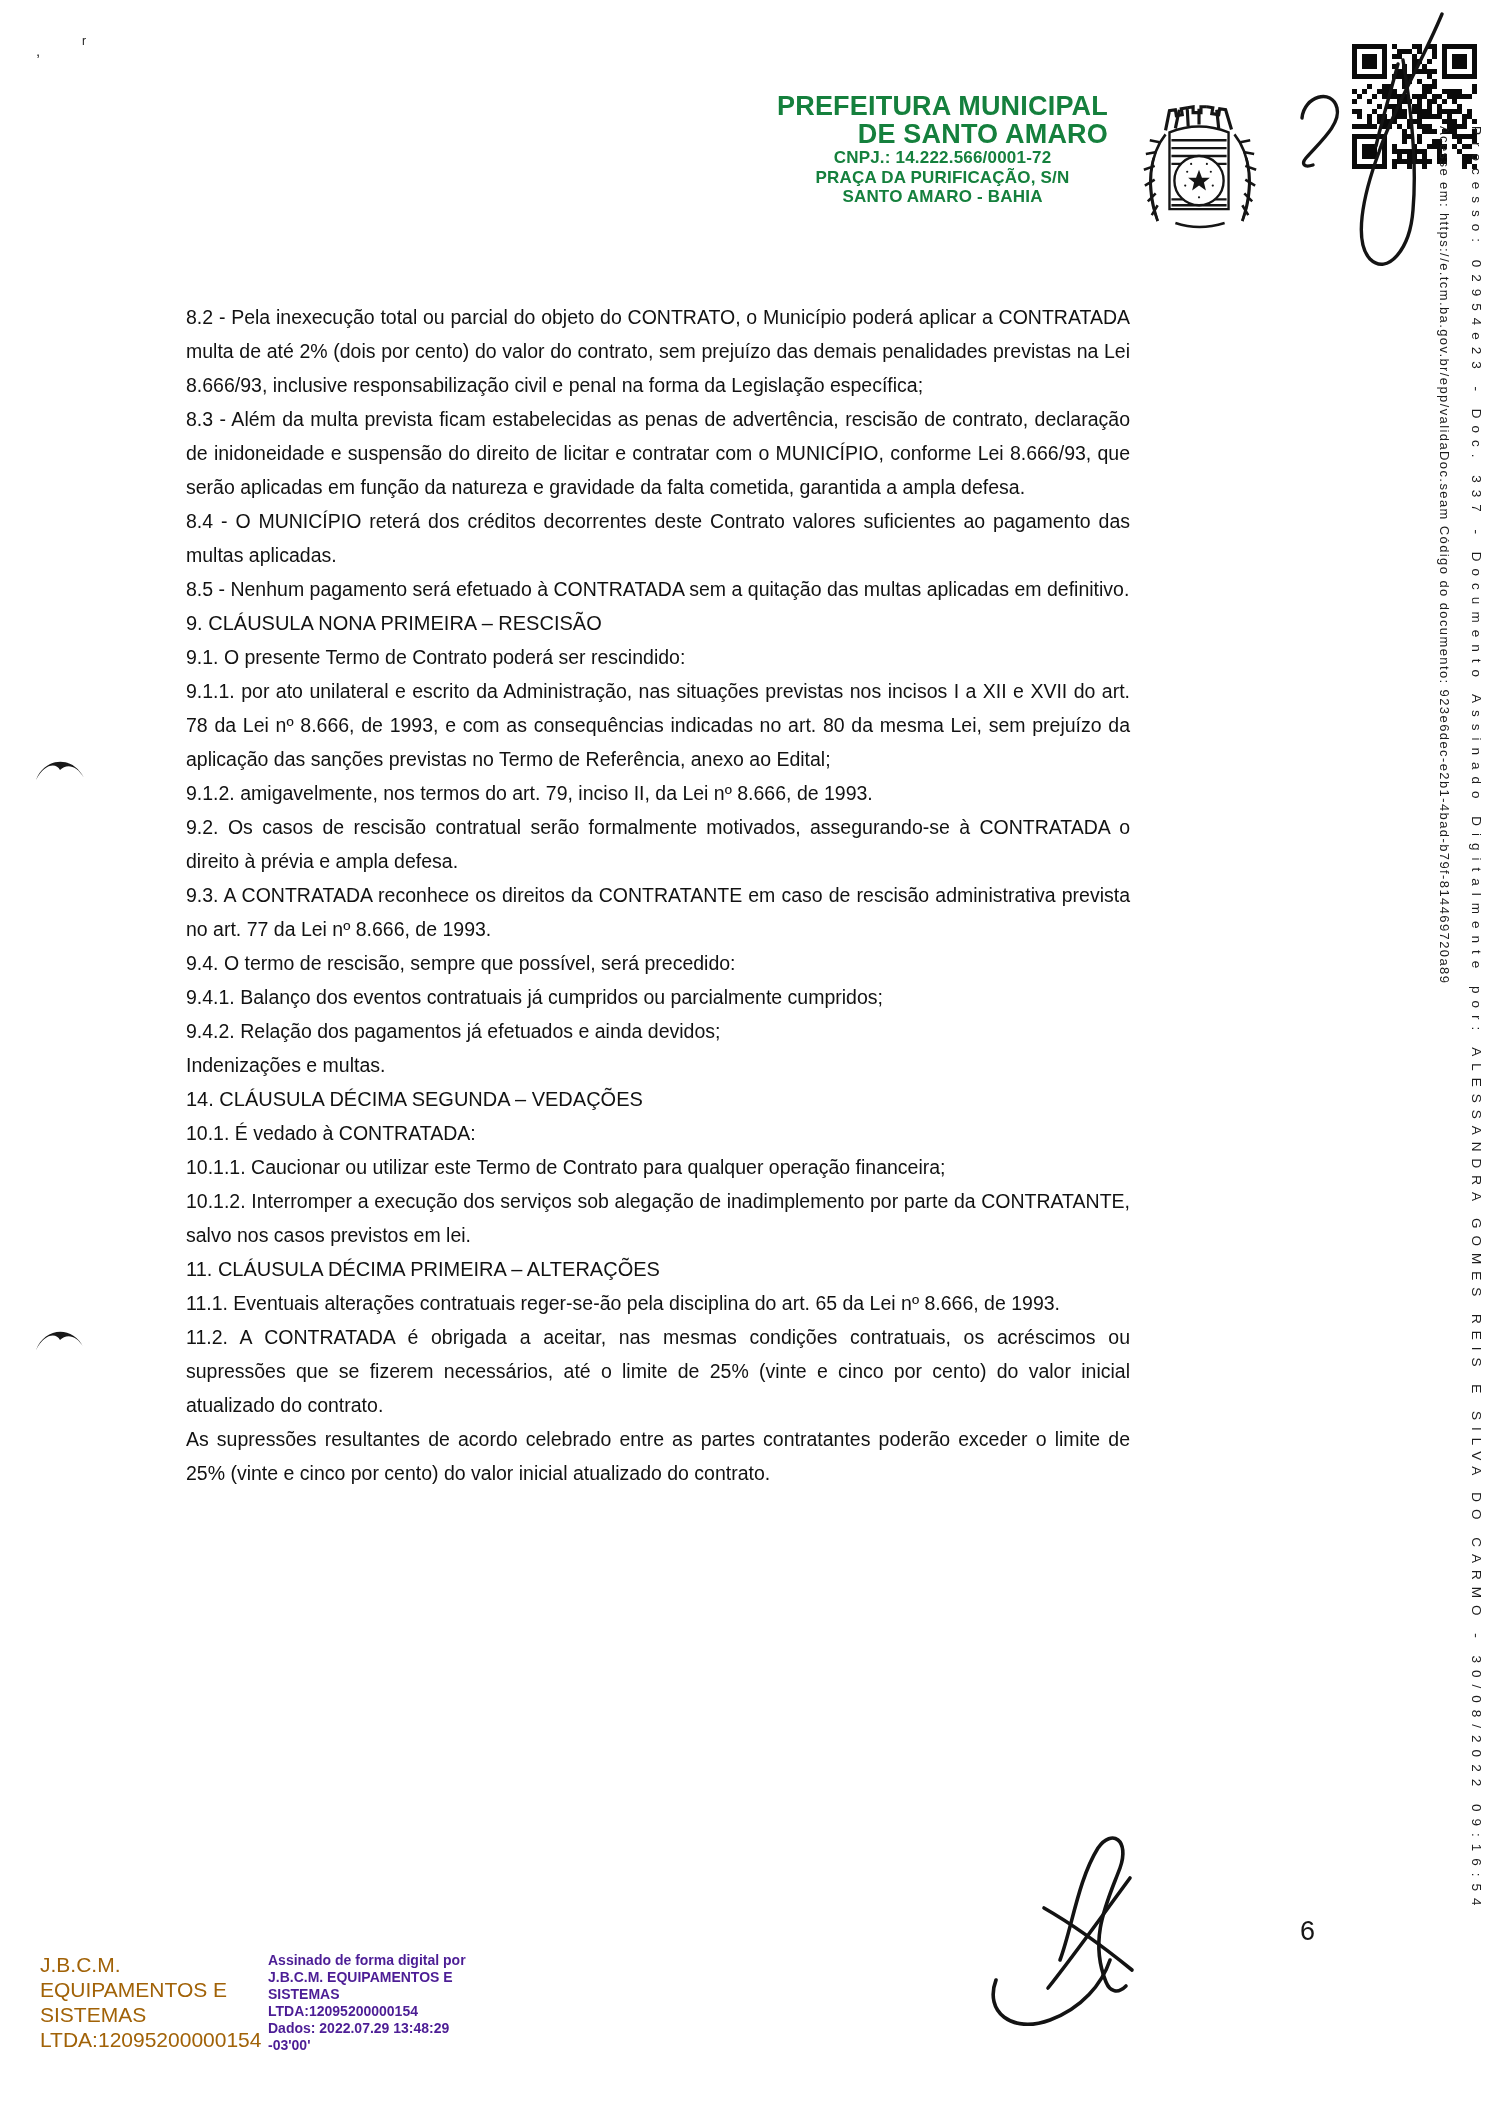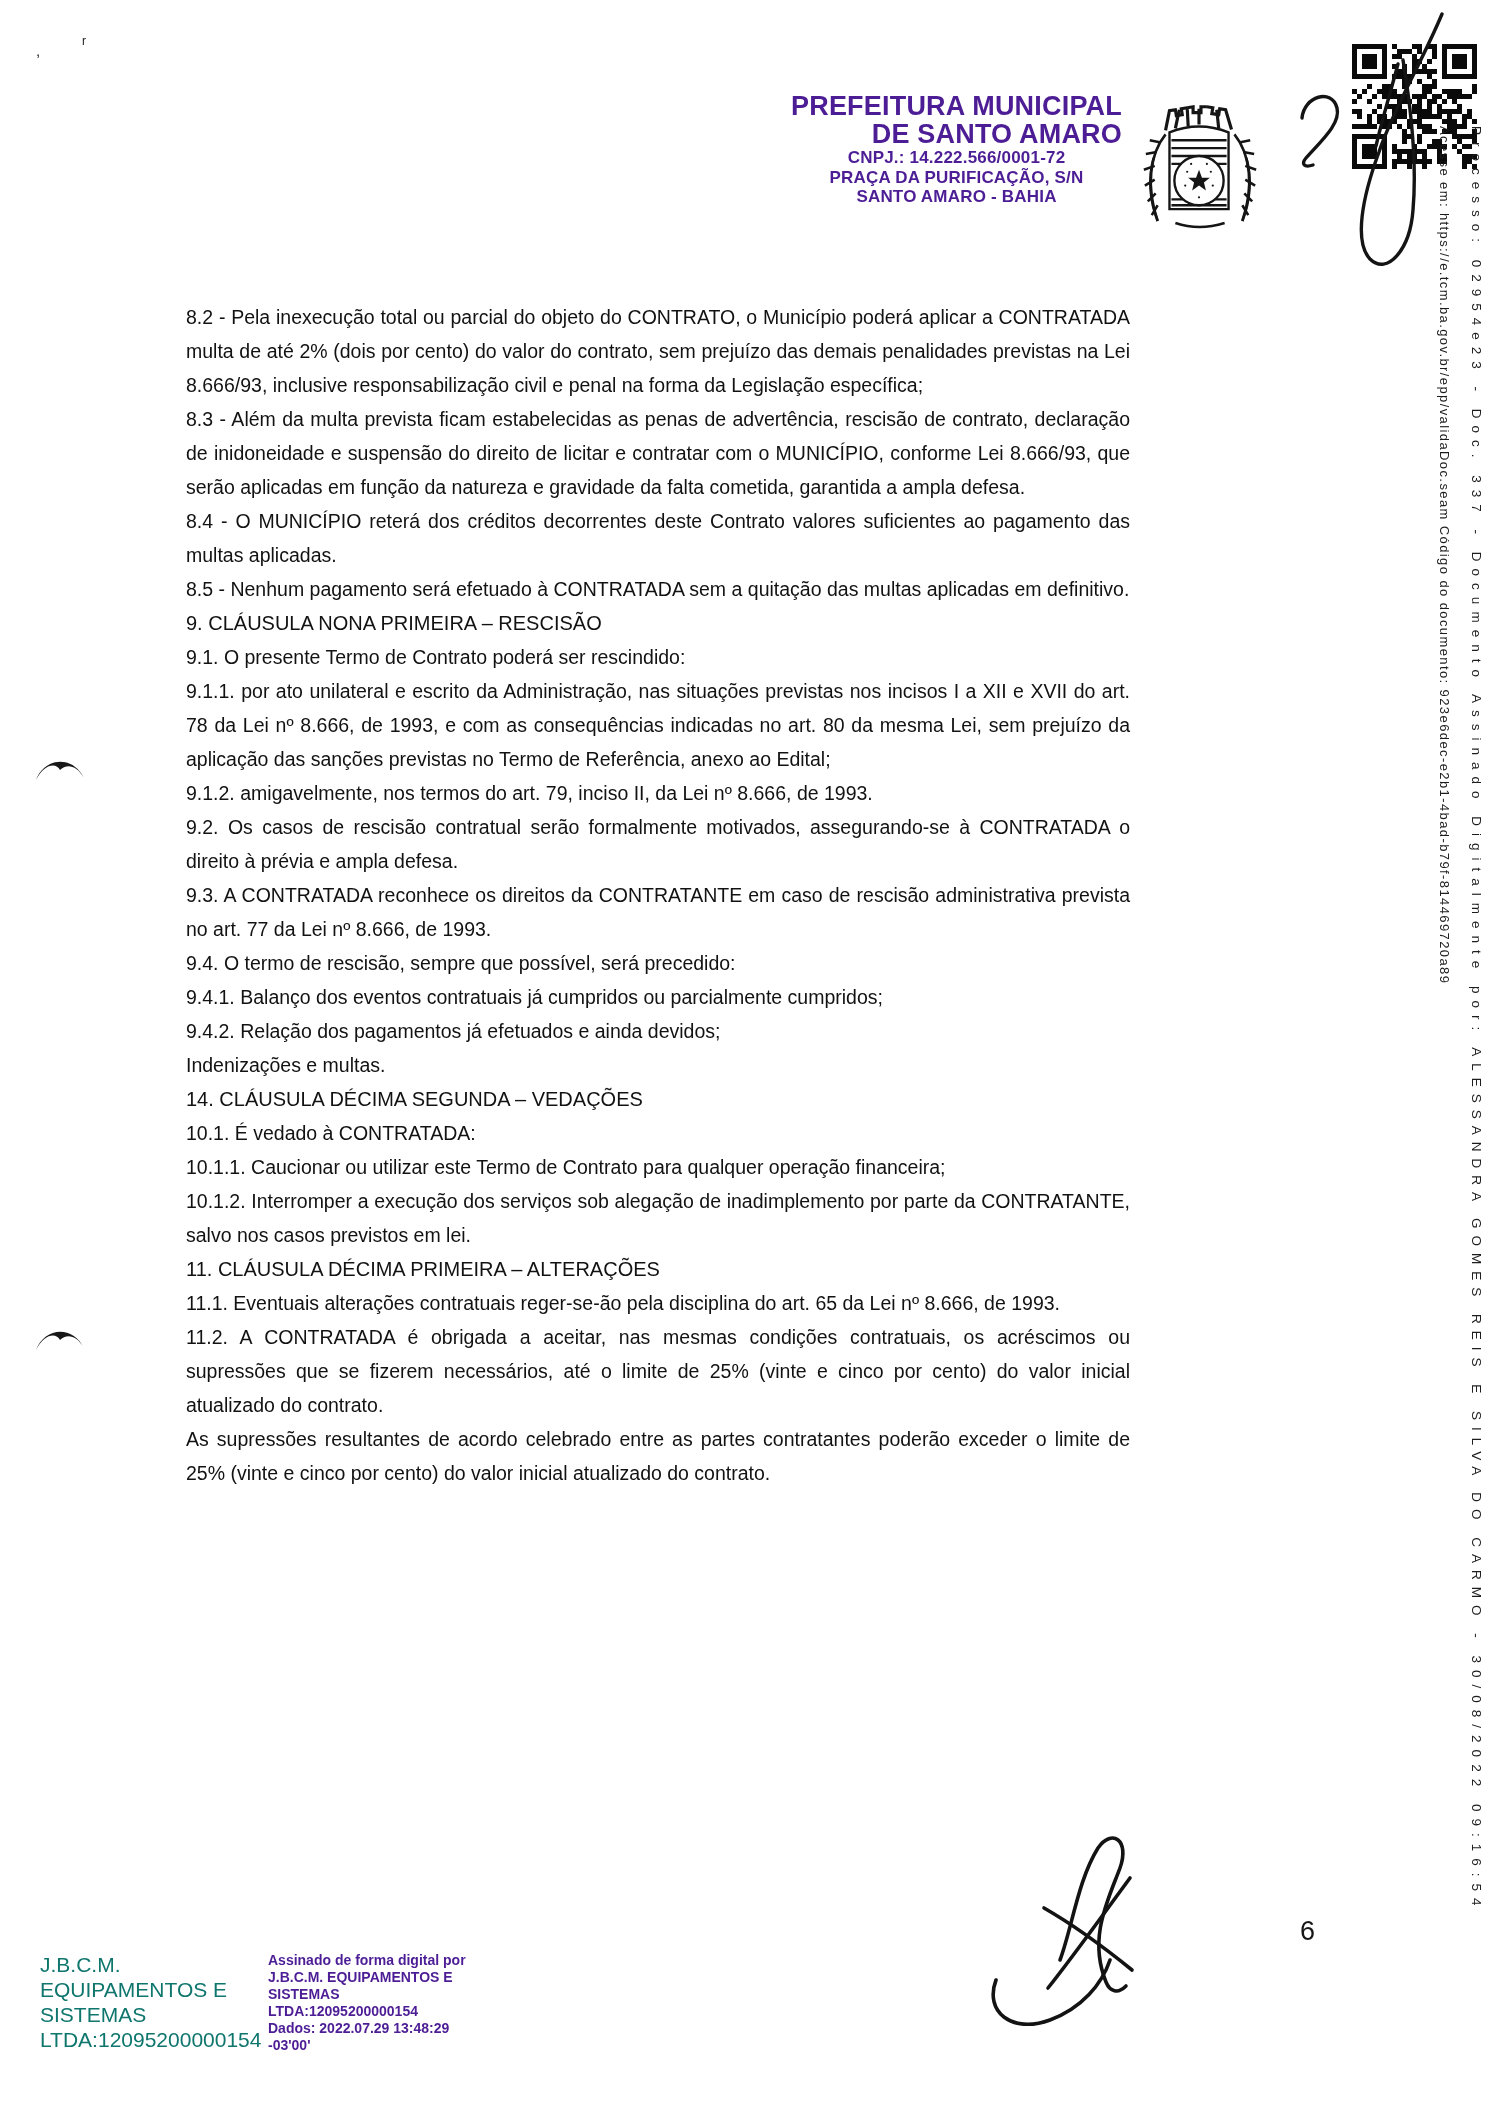--- a/index.html
+++ b/index.html
@@ -6,23 +6,23 @@
   .page{
     position:relative;
     width:1500px;height:2114px;
     background:#ffffff;
     overflow:hidden;
     font-family:"Liberation Sans", sans-serif;
     color:#121212;
   }
   
   .letterhead{
-    position:absolute; top:92px; right:378px;
+    position:absolute; top:92px; right:392px;
     text-align:right; line-height:1.04;
-    color:#4c1d95;
+    color:#15803d;
   }
   .lh-big{font-size:27px;font-weight:bold;letter-spacing:0.2px;}
   .lh-small{font-size:17px;font-weight:bold;letter-spacing:0.2px;line-height:1.15;text-align:center;}
   .seal{position:absolute; top:82px; left:1136px; width:128px; height:150px;}
   .qr{position:absolute; top:44px; left:1352px; width:125px; height:125px;}
   
   .vtext{
     position:absolute; top:126px;
     writing-mode:vertical-rl;
     font-size:13.5px; color:#1c1c1c;
@@ -39,21 +39,21 @@
   .doc-body p{margin:0;}
   .doc-body h2{
     margin:0; font-size:20px; line-height:34px; font-weight:normal;
   }
   .sec-9{margin-top:48px;}
   .sec-10{margin-top:52px;}
   .sec-11{margin-top:78px;}
   
   .signer{
     position:absolute; left:40px; top:1952px; width:250px;
-    font-size:21px; line-height:25px; color:#0f766e;
+    font-size:21px; line-height:25px; color:#a16207;
     white-space:pre-line;
   }
   .sig-details{
     position:absolute; left:268px; top:1952px; width:250px;
     font-size:14px; font-weight:bold; line-height:17px; color:#4c1d95;
     white-space:pre-line;
   }
   .page-number{
     position:absolute; left:1300px; top:1916px;
     font-size:27px; color:#161616;

